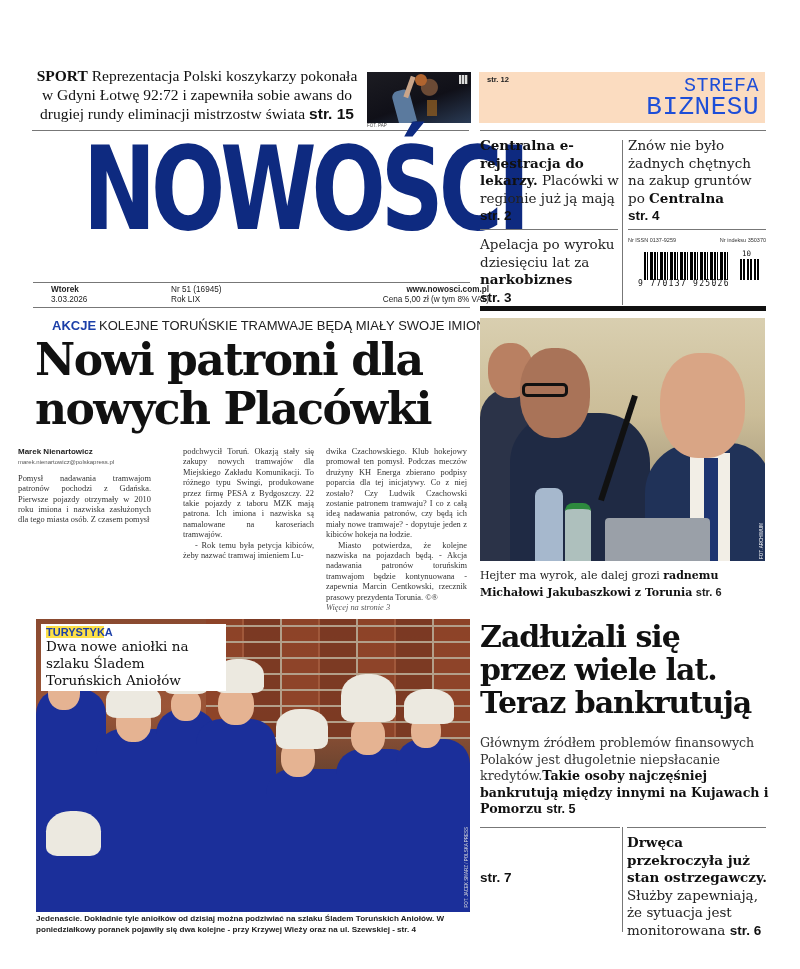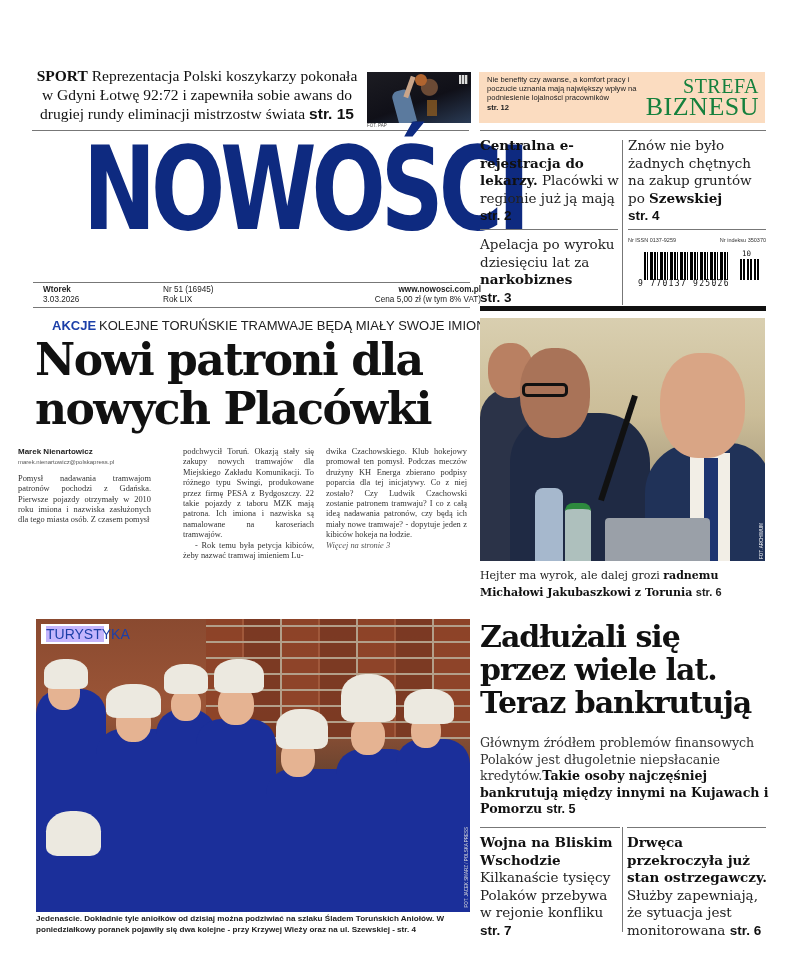--- a/index.html
+++ b/index.html
@@ -17,32 +17,32 @@
   #sport-photo .player { position: absolute; left: 28px; top: 18px; width: 18px; height: 34px; background: #5b7a9e; border-radius: 6px 6px 0 0; transform: rotate(-15deg); }
   #sport-photo .arm { position: absolute; left: 40px; top: 4px; width: 5px; height: 22px; background: #c9a58a; transform: rotate(20deg); }
   #sport-photo .ball { position: absolute; left: 48px; top: 2px; width: 12px; height: 12px; border-radius: 50%; background: #b0642f; }
   #sport-photo .board { position: absolute; left: 60px; top: 28px; width: 10px; height: 16px; background: #8a5a22; opacity: .8; }
   #sport-photo .qr { position: absolute; right: 3px; top: 3px; width: 9px; height: 9px; background: repeating-linear-gradient(90deg,#ddd 0 2px,#555 2px 3px); }
   #sport-credit { left: 367px; top: 123px; font-size: 4.5px; color: #444; font-family: "Liberation Sans", sans-serif; }
 
   #strefa-box { left: 479px; top: 72px; width: 286px; height: 51px; background: #fbdcc0; }
   #strefa-text { position: absolute; left: 8px; top: 3px; width: 150px; font-family: "Liberation Sans", sans-serif; font-size: 7.6px; line-height: 9.2px; color: #222; }
   #strefa-text .page { font-weight: bold; display: block; }
-  #strefa-logo { position: absolute; right: 6px; top: 4px; text-align: right; font-family: Liberation Serif, serif; color: #15803d; line-height: 20px; letter-spacing: 0.5px; }
+  #strefa-logo { position: absolute; right: 6px; top: 4px; text-align: right; font-family: Liberation Mono, monospace; color: #1d4ed8; line-height: 20px; letter-spacing: 0.5px; }
   #strefa-logo .l1 { font-size: 20px; display: block; }
   #strefa-logo .l2 { font-size: 26px; display: block; line-height: 22px; }
 
   .hr { position: absolute; background: #777; height: 1px; }
 
   
   #masthead { left: 80px; top: 140px; width: 340px; height: 115px; }
   #logo-text { position: absolute; left: 3px; top: -10px; font-family: "DejaVu Sans", sans-serif; font-weight: bold; font-size: 104px; letter-spacing: -6px; color: #0e2a80; transform: scaleX(0.84) scaleY(1.12); transform-origin: left top; line-height: 104px; }
   #logo-sub { position: absolute; left: 6px; top: 112px; font-family: "DejaVu Sans", sans-serif; font-weight: bold; font-size: 19px; color: #111; letter-spacing: -0.6px; }
 
-  #issue-bar { left: 43px; top: 283px; width: 438px; height: 24px; font-family: "Liberation Sans", sans-serif; font-size: 8.2px; line-height: 10px; color: #222; }
+  #issue-bar { left: 51px; top: 283px; width: 438px; height: 24px; font-family: "Liberation Sans", sans-serif; font-size: 8.2px; line-height: 10px; color: #222; }
   #issue-bar .col { position: absolute; top: 2px; }
   #issue-day { font-weight: bold; }
   #issue-web { font-weight: bold; }
 
   
   .teaser { font-family: "DejaVu Serif", serif; font-size: 13.5px; line-height: 17.5px; color: #222; }
   .teaser .pg { font-family: "Liberation Sans", sans-serif; font-weight: bold; color: #111; }
   .teaser .bold { font-weight: bold; color: #111; }
 
   #teaser-ereg { left: 480px; top: 137px; width: 145px; }
@@ -98,21 +98,21 @@
 
   
   #photo-angels { left: 36px; top: 619px; width: 434px; height: 293px; overflow: hidden; background: linear-gradient(180deg, #8a4a30 0%, #9b5537 30%, #3a3228 75%, #2a251f 100%); }
   #photo-angels .bricks { position: absolute; left: 170px; top: 0; width: 264px; height: 120px; background: repeating-linear-gradient(0deg, #b7a893 0 2px, transparent 2px 16px), repeating-linear-gradient(90deg, #8e4328 0 36px, #a35a3c 36px 38px, #7a3822 38px 74px, #b7a893 74px 76px); opacity: .9; }
   .kid { position: absolute; background: #1b2f9a; border-radius: 25px 25px 4px 4px; }
   .hat { position: absolute; background: #ece9e0; border-radius: 45% 45% 20% 20%; }
   .face { position: absolute; background: #e5b392; border-radius: 45%; }
   #photo-angels .credit { position: absolute; right: 1px; bottom: 4px; font-family: "Liberation Sans", sans-serif; font-size: 4.5px; color: #ddd; writing-mode: vertical-rl; transform: rotate(180deg); }
 
   #angels-box { left: 41px; top: 624px; background: #fff; padding: 2px 5px 2px 5px; }
-  #angels-tag { font-family: "Liberation Sans", sans-serif; font-weight: normal; font-size: 14px; color: #1c3fa8; display: block; background: #c4b5fd; width: 58px; }
+  #angels-tag { font-family: "Liberation Sans", sans-serif; font-weight: bold; font-size: 11px; color: #1c3fa8; display: block; background: #fde047; width: 58px; }
   #angels-title { font-family: "DejaVu Serif", serif; font-size: 13.5px; line-height: 17px; color: #111; display: block; }
 
   #caption-angels { left: 36px; top: 913px; width: 440px; font-family: "Liberation Sans", sans-serif; font-weight: bold; font-size: 8.1px; line-height: 11px; color: #222; }
 
   
   #bank-head { left: 480px; top: 620px; width: 290px; font-family: "DejaVu Serif", serif; font-weight: bold; font-size: 30px; line-height: 33px; color: #111; letter-spacing: -1px; }
   #bank-body { left: 480px; top: 735px; width: 290px; font-family: "DejaVu Serif", serif; font-size: 12.6px; line-height: 16.5px; color: #333; }
   #bank-body .bold { font-weight: bold; color: #111; }
   #bank-body .pg { font-family: "Liberation Sans", sans-serif; font-weight: bold; color: #111; }
 
@@ -131,21 +131,20 @@
   <div class="player"></div>
     <div class="arm"></div>
     <div class="ball"></div>
     <div class="board"></div>
     <div class="qr"></div>
 </div>
 <div id="sport-credit" class="abs">FOT. PAP</div>
 
 <div id="strefa-box" class="abs">
   <div id="strefa-text">
-    <span>Nie benefity czy awanse, a komfort pracy i poczucie uznania mają największy wpływ na podniesienie lojalności pracowników</span>
     <span class="page">str. 12</span>
   </div>
   <div id="strefa-logo">
     <span class="l1">STREFA</span>
     <span class="l2">BIZNESU</span>
   </div>
 </div>
 
 <div class="hr" style="left:32px; top:130px; width:437px;"></div>
 <div class="hr" style="left:480px; top:130px; width:286px;"></div>
@@ -169,21 +168,21 @@
     <div>Cena 5,00 zł (w tym 8% VAT)</div>
   </div>
 </div>
 <div class="hr" style="left:33px; top:307px; width:437px;"></div>
 
 <div id="teaser-ereg" class="abs teaser">
   <span class="bold">Centralna e-rejestracja do lekarzy.</span><span> Placówki w regionie już ją mają </span><span class="pg">str. 2</span>
 </div>
 <div class="vline" style="left:622px; top:140px; height:165px;"></div>
 <div id="teaser-polchem" class="abs teaser">
-  <span>Znów nie było żadnych chętnych na zakup gruntów po </span><span class="bold">Szewskiej</span><br><span class="pg">str. 4</span>
+  <span>Znów nie było żadnych chętnych na zakup gruntów po </span><span class="bold">Centralna</span><br><span class="pg">str. 4</span>
 </div>
 <div class="hr" style="left:480px; top:229px; width:138px;"></div>
 <div class="hr" style="left:628px; top:229px; width:138px;"></div>
 <div id="teaser-apel" class="abs teaser">
   <span>Apelacja po wyroku dziesięciu lat za </span><span class="bold">narkobiznes</span><br><span class="pg">str. 3</span>
 </div>
 
 <div id="barcode-area" class="abs">
   <span class="small" style="left:0;">Nr ISSN 0137-9259</span>
   <span class="small" style="right:0;">Nr indeksu 350370</span>
@@ -204,20 +203,21 @@
   <span id="author">Marek Nienartowicz</span>
   <span id="email">marek.nienartowicz@polskapress.pl</span>
   <span>Pomysł nadawania tramwajom patronów pochodzi z Gdańska. Pierwsze pojazdy otrzymały w 2010 roku imiona i nazwiska zasłużonych dla tego miasta osób. Z czasem pomysł</span>
 </div>
 <div id="col2" class="artcol">
   <span>podchwycił Toruń. Okazją stały się zakupy nowych tramwajów dla Miejskiego Zakładu Komunikacji. To różnego typu Swingi, produkowane przez firmę PESA z Bydgoszczy. 22 takie pojazdy z taboru MZK mają patrona. Ich imiona i nazwiska są namalowane na karoseriach tramwajów.</span>
   <span class="indent">- Rok temu była petycja kibiców, żeby nazwać tramwaj imieniem Lu-</span>
 </div>
 <div id="col3" class="artcol">
   <span>dwika Czachowskiego. Klub hokejowy promował ten pomysł. Podczas meczów drużyny KH Energa zbierano podpisy poparcia dla tej inicjatywy. Co z niej zostało? Czy Ludwik Czachowski zostanie patronem tramwaju? I co z całą ideą nadawania patronów, czy będą ich miały nowe tramwaje? - dopytuje jeden z kibiców hokeja na łodzie.</span>
+  <span class="indent">Miasto potwierdza, że kolejne nazwiska na pojazdach będą. - Akcja nadawania patronów toruńskim tramwajom będzie kontynuowana - zapewnia Marcin Centkowski, rzecznik prasowy prezydenta Torunia. ©®</span>
   <span id="more">Więcej na stronie 3</span>
 </div>
 
 <div id="photo-hejter" class="abs">
   <div class="p1"></div>
     <div class="p1h"></div>
   <div class="p2"></div>
     <div class="p2h"></div>
     <div class="p2g"></div>
   <div class="p3"></div>
@@ -255,30 +255,31 @@
   <div class="face" style="left:315px; top:98px; width:34px; height:38px;"></div>
   <div class="hat" style="left:305px; top:55px; width:55px; height:48px;"></div>
   <div class="kid" style="left:360px; top:120px; width:74px; height:175px;"></div>
   <div class="face" style="left:375px; top:95px; width:30px; height:34px;"></div>
   <div class="hat" style="left:368px; top:70px; width:50px; height:35px;"></div>
   <div class="hat" style="left:10px; top:192px; width:55px; height:45px;"></div>
   <span class="credit">FOT. JACEK SMARZ / POLSKA PRESS</span>
 </div>
 <div id="angels-box" class="abs">
   <span id="angels-tag">TURYSTYKA</span>
+  <span id="angels-title" style="width:175px; display:block;">Dwa nowe aniołki na szlaku Śladem Toruńskich Aniołów</span>
 </div>
 <div id="caption-angels" class="abs">Jedenaście. Dokładnie tyle aniołków od dzisiaj można podziwiać na szlaku Śladem Toruńskich Aniołów. W poniedziałkowy poranek pojawiły się dwa kolejne - przy Krzywej Wieży oraz na ul. Szewskiej - str. 4</div>
 
 <div id="bank-head" class="abs">Zadłużali się przez wiele lat. Teraz bankrutują</div>
 <div id="bank-body" class="abs">
   <span>Głównym źródłem problemów finansowych Polaków jest długoletnie niepsłacanie kredytów.</span><span class="bold">Takie osoby najczęśniej bankrutują między innymi na Kujawach i Pomorzu</span> <span class="pg">str. 5</span>
 </div>
 
 <div class="hr" style="left:480px; top:827px; width:140px;"></div>
 <div class="hr" style="left:627px; top:827px; width:139px;"></div>
 <div class="vline" style="left:622px; top:827px; height:105px;"></div>
 
 <div id="teaser-wojna" class="abs teaser">
-  <span class="bold">Wojna na Bliskim Wschodzie</span><br><span>Kilkanaście tysięcy Polaków przebywa w rejonie konfliku</span><br><span class="pg">str. 7</span>
+  <br><br><span class="pg">str. 7</span>
 </div>
 <div id="teaser-drweca" class="abs teaser">
   <span class="bold">Drwęca przekroczyła już stan ostrzegawczy.</span><span> Służby zapewniają, że sytuacja jest monitorowana </span><span class="pg">str. 6</span>
 </div>
 
 </body></html>

